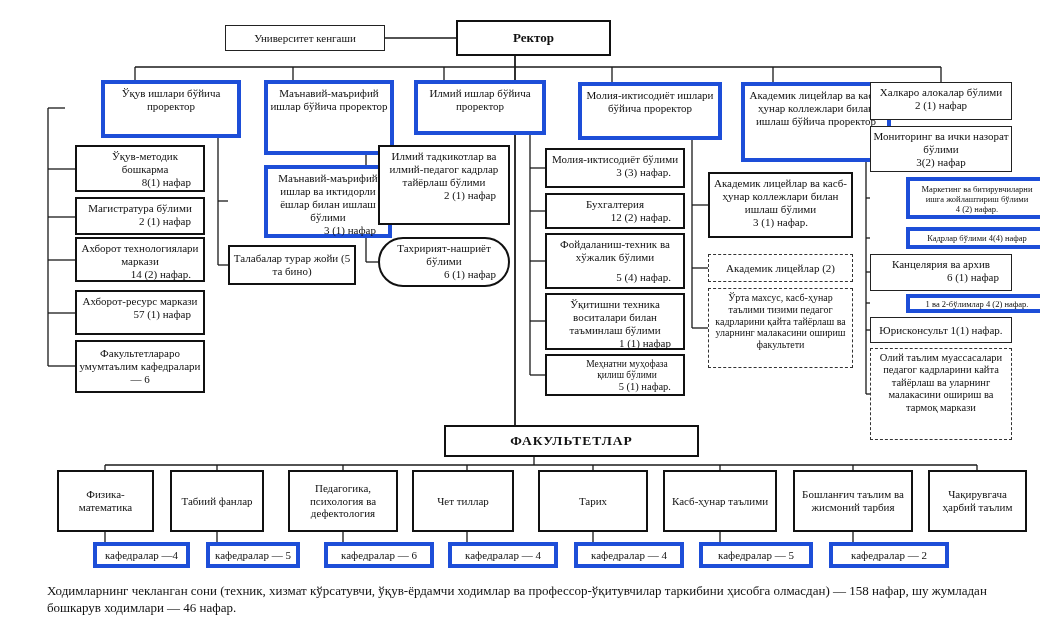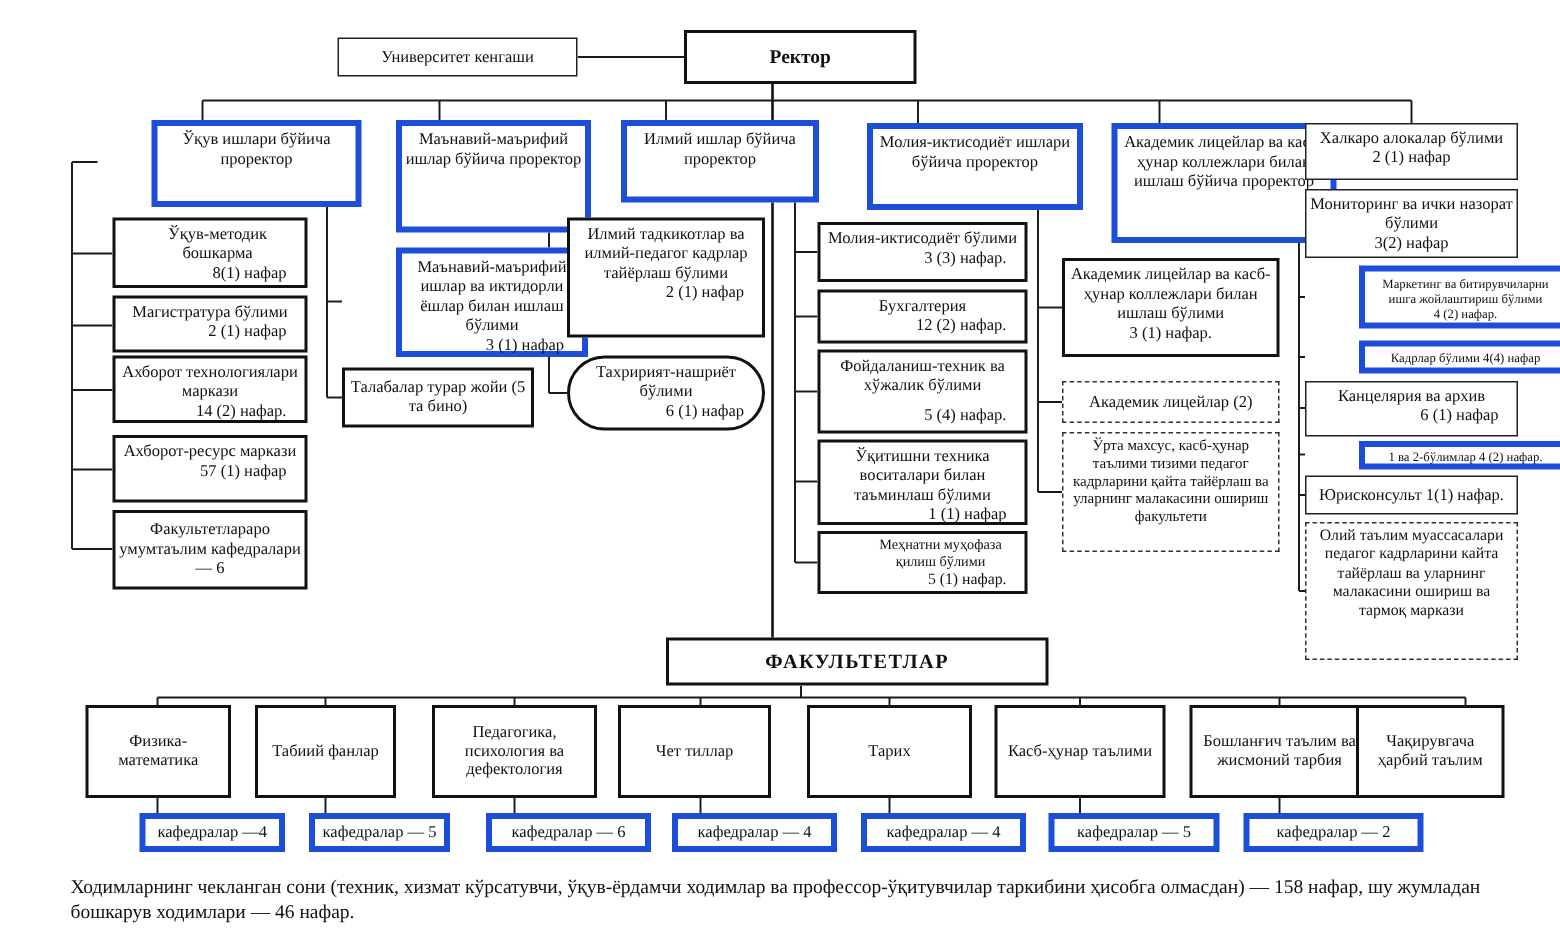--- a/index.html
+++ b/index.html
@@ -274,19 +274,19 @@
     <div class="t">кафедралар — 5</div>
   </div>
 
   <div class="bx thick vcenter" style="left:793px;top:470px;width:120px;height:62px;">
     <div class="t">Бошланғич таълим ва жисмоний тарбия</div>
   </div>
   <div class="bx thin vcenter" style="left:793px;top:542px;width:120px;height:26px;">
     <div class="t">кафедралар — 2</div>
   </div>
 
-  <div class="bx thick vcenter" style="left:904px;top:470px;width:99px;height:62px;">
+  <div class="bx thick vcenter" style="left:928px;top:470px;width:99px;height:62px;">
     <div class="t">Чақирувгача ҳарбий таълим</div>
   </div>
 
   <div class="note">Ходимларнинг чекланган сони (техник, хизмат кўрсатувчи, ўқув-ёрдамчи ходимлар ва профессор-ўқитувчилар таркибини ҳисобга олмасдан) — 158 нафар, шу жумладан бошкарув ходимлари — 46 нафар.</div>
 
 </div>
 
 </body></html>

